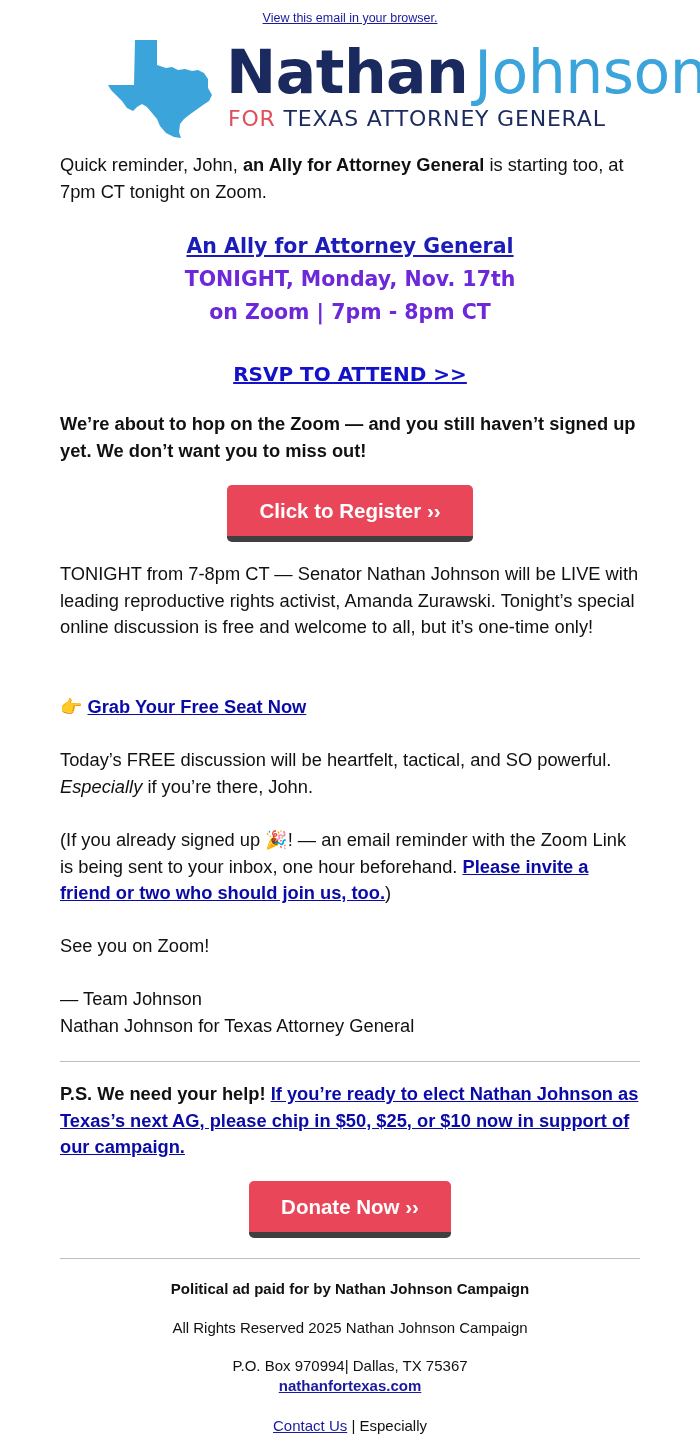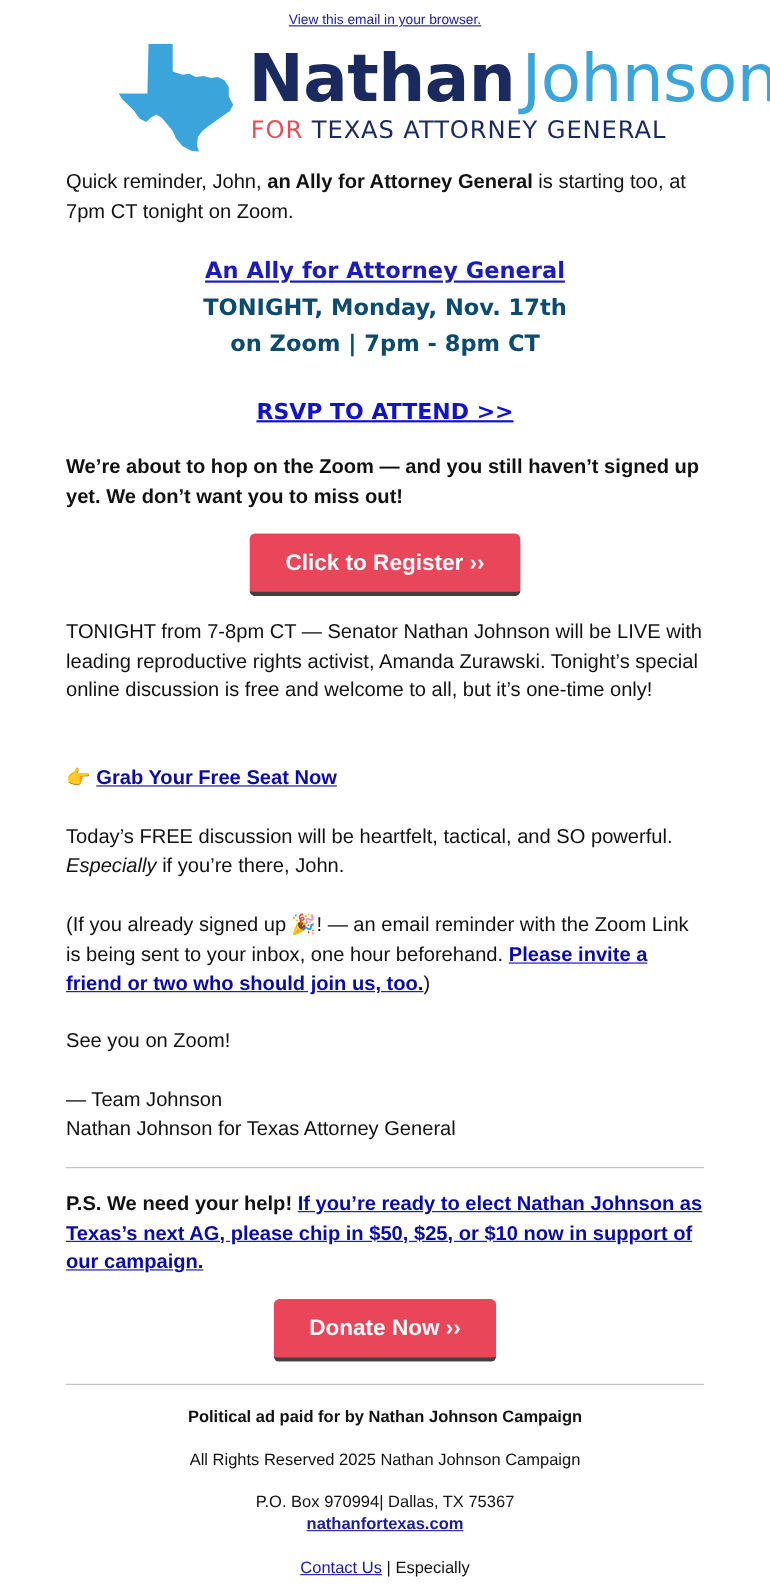--- a/index.html
+++ b/index.html
@@ -45,32 +45,32 @@
       position: absolute; left: 60px; width: 580px;
       line-height: 26.5px; font-size: 18.3px;
     }
 
     .event {
       position: absolute; left: 0; width: 700px; text-align: center;
       font-family: "DejaVu Sans", sans-serif; font-weight: 700;
       font-size: 20.5px; line-height: 33px;
     }
     .event .title a { color: #1c1cb8; font-weight: 600; }
-    .event .line { color: #0c4a6e; }
+    .event .line { color: #6d28d9; }
     .rsvp {
       position: absolute; left: 0; width: 700px; text-align: center; top: 362px;
       font-family: "DejaVu Sans", sans-serif; font-weight: 700; font-size: 20px;
     }
     .rsvp a { color: #1212c8; }
 
     .btn {
       position: absolute; display: flex; align-items: center; justify-content: center;
       background: #ea4659; color: #ffffff; font-weight: 700;
       font-size: 20.5px; border-radius: 5px;
-      border-bottom: 4px solid #404040;
+      border-bottom: 6px solid #404040;
       text-decoration: none;
     }
 
     .divider {
       position: absolute; left: 60px; width: 580px; height: 1px; background: #bdbdbd;
     }
     .footer {
       position: absolute; left: 0; width: 700px; text-align: center; font-size: 15px;
       color: #111;
     }

